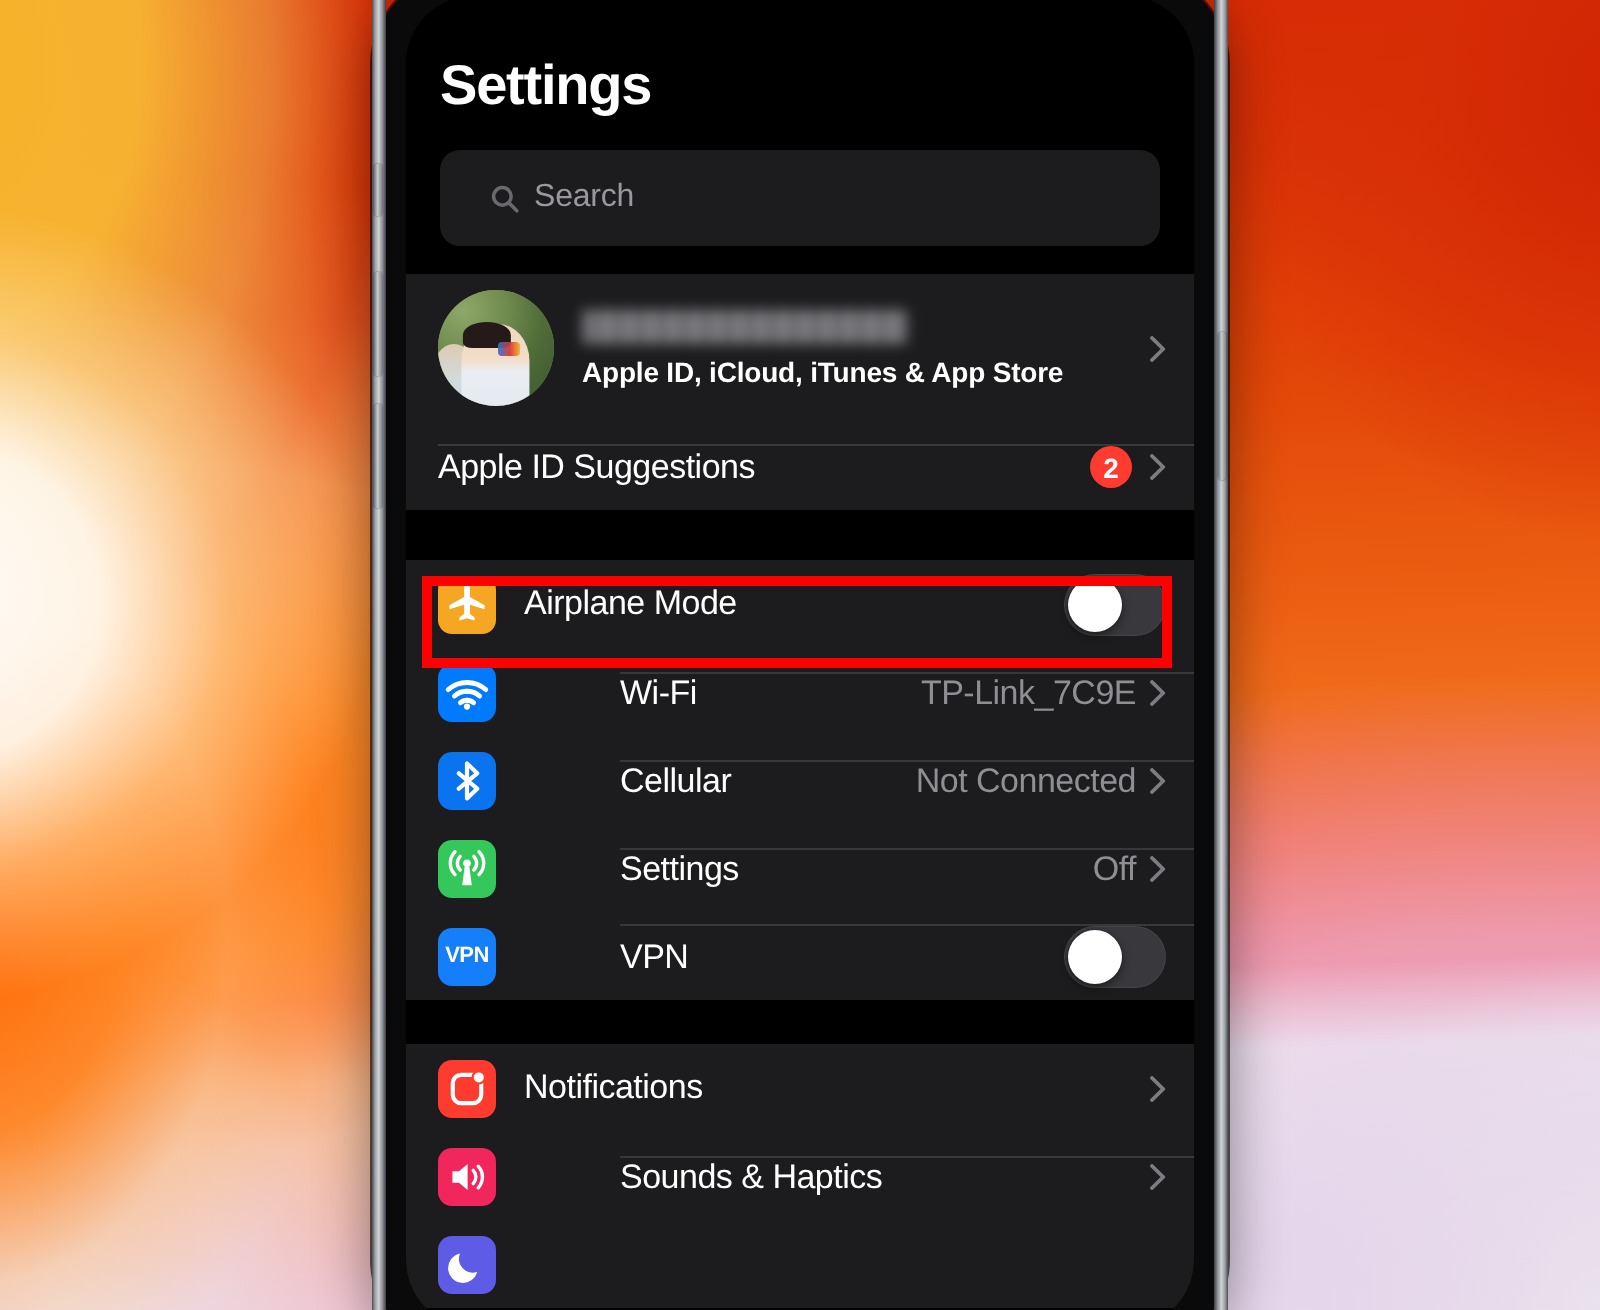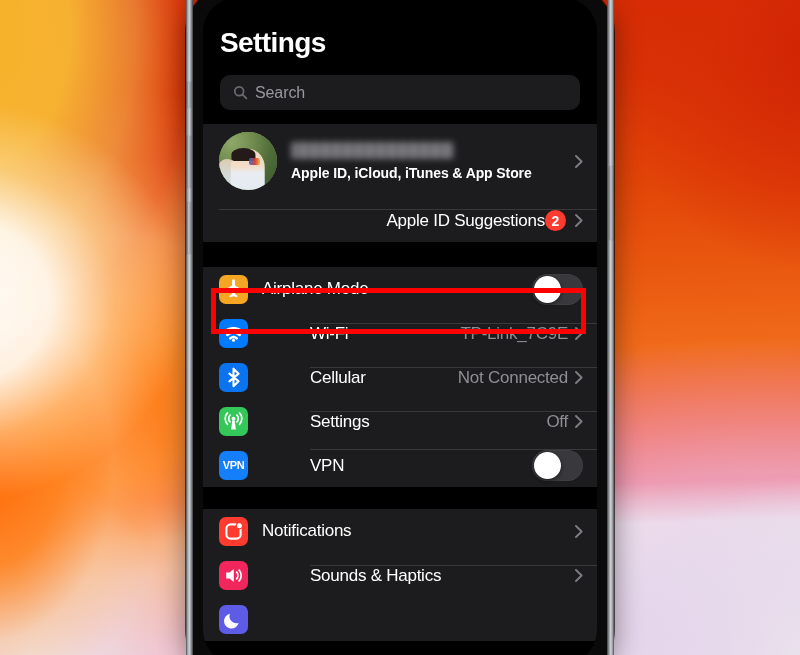--- a/index.html
+++ b/index.html
@@ -128,26 +128,26 @@
   }
   .nav-title {
     font-size: 28px;
     font-weight: bold;
     letter-spacing: -0.6px;
     line-height: 38px;
     color: #ffffff;
   }
   .search-wrap {
     margin-top: 13px;
-    height: 35px;
+    height: 48px;
     background: #1c1c1e;
     border-radius: 10px;
     display: flex;
     align-items: center;
-    padding: 0 13px;
+    padding: 0 25px;
   }
   .search-icon {
     width: 15px;
     height: 15px;
     margin-right: 7px;
     flex: 0 0 auto;
     opacity: 0.62;
   }
   .search-placeholder {
     font-size: 16px;
@@ -413,21 +413,21 @@
               <div class="appleid-name-blur"></div>
               <div class="appleid-sub">Apple ID, iCloud, iTunes &amp; App Store</div>
             </div>
             <div class="appleid-chev">
               <svg class="chevron" viewBox="0 0 8 13">
                 <polyline points="1,1 6.6,6.5 1,12" fill="none" stroke="#8e8e93" stroke-width="1.9" stroke-linecap="round" stroke-linejoin="round"></polyline>
               </svg>
             </div>
           </div>
 
-          <div class="row row-sep" style="padding-left:16px;text-align:right;">
+          <div class="row row-sep" style="padding-left:16px;">
             <div class="row-inner" style="padding-left:0;">
               <span class="row-label">Apple ID Suggestions</span>
               <span class="badge">2</span>
               <svg class="chevron" viewBox="0 0 8 13">
                 <polyline points="1,1 6.6,6.5 1,12" fill="none" stroke="#8e8e93" stroke-width="1.9" stroke-linecap="round" stroke-linejoin="round"></polyline>
               </svg>
             </div>
           </div>
 
         </div>

